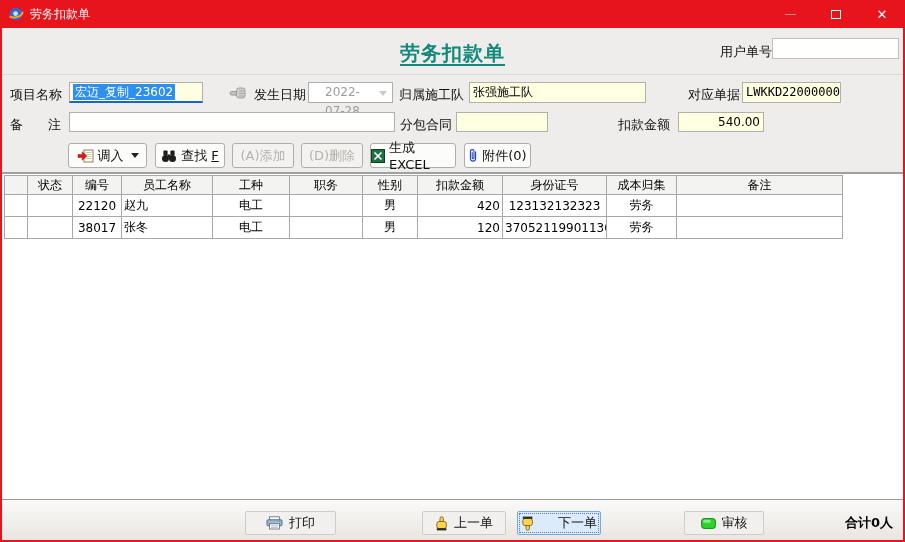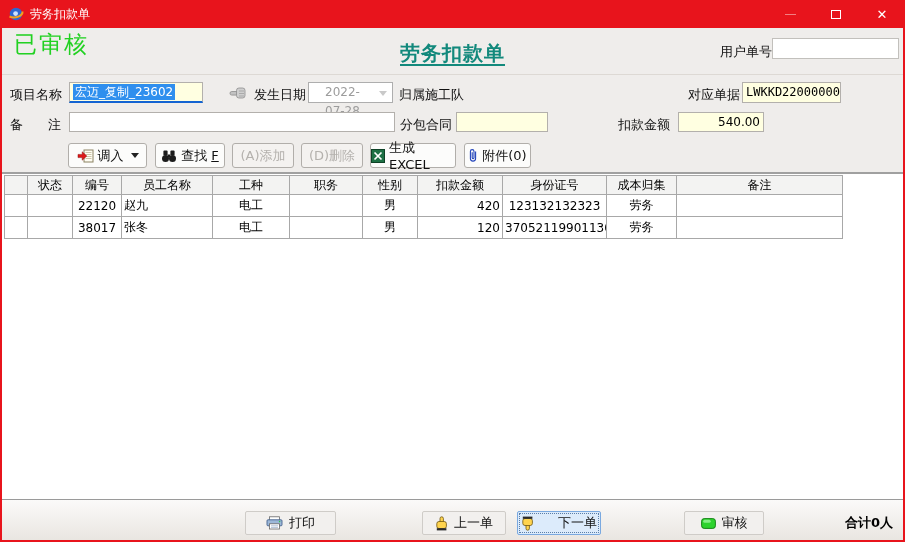--- a/index.html
+++ b/index.html
@@ -75,21 +75,20 @@
         </div>
       <div class="win-btn">
           <span>✕</span>
         </div>
     </div>
   </div>
 
   <div class="content">
 
     <div class="hdr">
-      <span class="status-text">已审核</span>
       <span class="form-title">劳务扣款单</span>
       <span class="userno-label">用户单号</span>
       <div class="userno-input"></div>
     </div>
 
     <span class="lbl" style="left:8px; top:58px;">项目名称</span>
     <div class="field focus" style="left:67px; top:54px; width:134px;">
       <span class="sel">宏迈_复制_23602</span>
     </div>
     <span class="icon" style="position:absolute; left:227px; top:58px;">
@@ -98,20 +97,21 @@
         <rect x="7.5" y="2" width="8.5" height="10" rx="2.4" fill="#cfcfcf" stroke="#8d8d8d" stroke-width="0.8"></rect>
         <path d="M10 5 h5 M10 7.5 h5 M10 10 h5" stroke="#9a9a9a" stroke-width="0.7" fill="none"></path>
       </svg>
     </span>
     <span class="lbl" style="left:252px; top:58px;">发生日期</span>
     <div class="combo" style="left:306px; top:54px; width:85px;">
       <span>2022-07-28</span>
       <span class="chev"></span>
     </div>
     <span class="lbl" style="left:397px; top:58px;">归属施工队</span>
+    <div class="field" style="left:467px; top:54px; width:177px;">张强施工队</div>
     <span class="lbl" style="left:686px; top:58px;">对应单据</span>
     <div class="field mono" style="left:740px; top:54px; width:99px;">LWKKD220000002</div>
 
     <span class="lbl" style="left:8px; top:88px; letter-spacing:6px;">备　注</span>
     <div class="field white" style="left:67px; top:84px; width:326px; height:20px;"></div>
     <span class="lbl" style="left:398px; top:88px;">分包合同</span>
     <div class="field" style="left:454px; top:84px; width:92px; height:20px;"></div>
     <span class="lbl" style="left:616px; top:88px;">扣款金额</span>
     <div class="field ta-r" style="left:676px; top:84px; width:86px; height:20px; text-align:right;">540.00</div>
 

